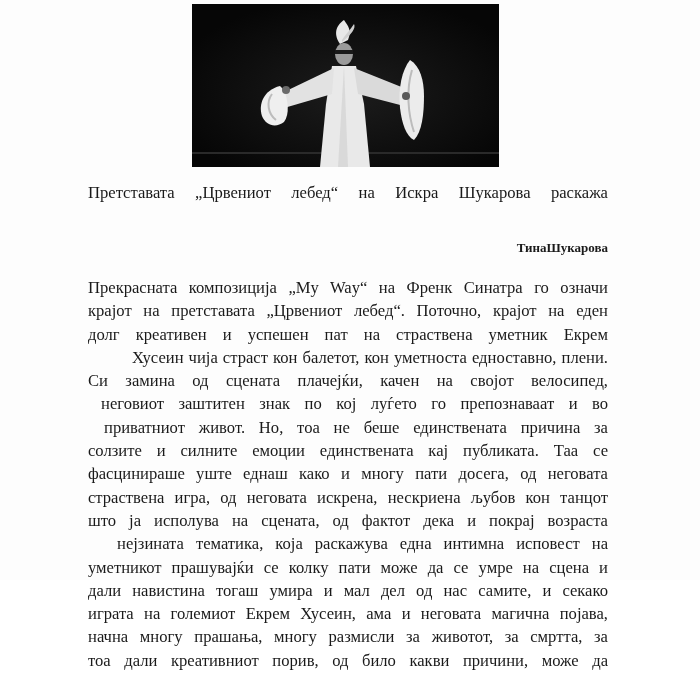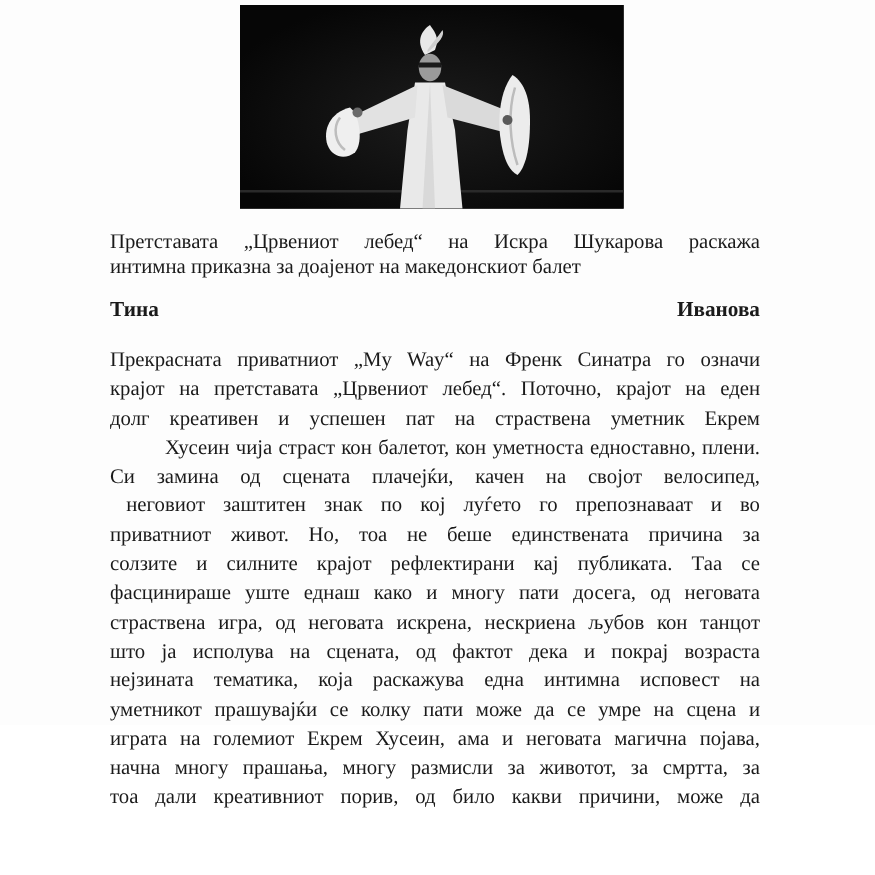--- a/index.html
+++ b/index.html
@@ -45,25 +45,25 @@
       display: block;
       text-align: justify;
       text-align-last: justify;
     }
     .caption .l2 { display: block; }
     .author {
       position: absolute;
       left: 88px;
       top: 238px;
       width: 520px;
-      font-size: 17px;
+      font-size: 13px;
       font-weight: bold;
       line-height: 20px;
       display: flex;
-      justify-content: space-between;
+      justify-content: flex-end;
     }
     .body-text {
       position: absolute;
       left: 88px;
       top: 276px;
       width: 520px;
       font-size: 16.6px;
       line-height: 23.3px;
     }
     .body-text .line {
@@ -109,41 +109,41 @@
       <path d="M218 56 C210 66, 206 84, 208 104 C210 120, 214 132, 222 136 C230 128, 232 110, 232 92 C232 76, 228 62, 218 56 Z" fill="#ececec"></path>
       <path d="M220 66 C214 86, 216 110, 222 128" stroke="#bcbcbc" stroke-width="2" fill="none"></path>
 
       <circle cx="94" cy="86" r="4" fill="#6a6a6a"></circle>
       <circle cx="214" cy="92" r="4" fill="#5a5a5a"></circle>
     </svg>
   </div>
 
   <div class="caption">
     <span class="l1">Претставата „Црвениот лебед“ на Искра Шукарова раскажа</span>
-    <span class="l2">интимна приказна за доајенот на македонскиот балет</span>
   </div>
 
   <div class="author">
     <span>Тина</span>
-    <span>Иванова</span>
+    <span>Шукарова</span>
   </div>
 
   <div class="body-text">
-    <span class="line" style="white-space: normal;">Прекрасната приватниот „My Way“ на Френк Синатра го означи</span>
+    <span class="line" style="white-space: normal;">Прекрасната композиција „My Way“ на Френк Синатра го означи</span>
     <span class="line" style="white-space: normal;">крајот на претставата „Црвениот лебед“. Поточно, крајот на еден</span>
     <span class="line" style="white-space: normal;">долг креативен и успешен пат на страствена уметник Екрем</span>
     <span class="line" style="white-space: normal; margin-left: 44px;">Хусеин чија страст кон балетот, кон уметноста едноставно, плени.</span>
     <span class="line" style="white-space: normal;">Си замина од сцената плачејќи, качен на својот велосипед,</span>
     <span class="line" style="white-space: normal; margin-left: 13px;">неговиот заштитен знак по кој луѓето го препознаваат и во</span>
-    <span class="line" style="white-space: normal;">приватниот живот. Но, тоа не беше единствената причина за</span>
-    <span class="line" style="white-space: normal;">солзите и силните крајот рефлектирани кај публиката. Таа се</span>
+    <span class="line" style="white-space: normal; margin-left: 16px;">приватниот живот. Но, тоа не беше единствената причина за</span>
+    <span class="line" style="white-space: normal;">солзите и силните емоции единствената кај публиката. Таа се</span>
     <span class="line" style="white-space: normal;">фасцинираше уште еднаш како и многу пати досега, од неговата</span>
     <span class="line" style="white-space: normal;">страствена игра, од неговата искрена, нескриена љубов кон танцот</span>
     <span class="line" style="white-space: normal;">што ја исполува на сцената, од фактот дека и покрај возраста</span>
-    <span class="line" style="white-space: normal;">нејзината тематика, која раскажува една интимна исповест на</span>
+    <span class="line" style="white-space: normal; margin-left: 29px;">нејзината тематика, која раскажува една интимна исповест на</span>
     <span class="line" style="white-space: normal;">уметникот прашувајќи се колку пати може да се умре на сцена и</span>
+    <span class="line" style="white-space: normal;">дали навистина тогаш умира и мал дел од нас самите, и секако</span>
     <span class="line" style="white-space: normal;">играта на големиот Екрем Хусеин, ама и неговата магична појава,</span>
     <span class="line" style="white-space: normal;">начна многу прашања, многу размисли за животот, за смртта, за</span>
     <span class="line" style="white-space: normal;">тоа дали креативниот порив, од било какви причини, може да</span>
 
   </div>
 
 </div>
 
 </body></html>

